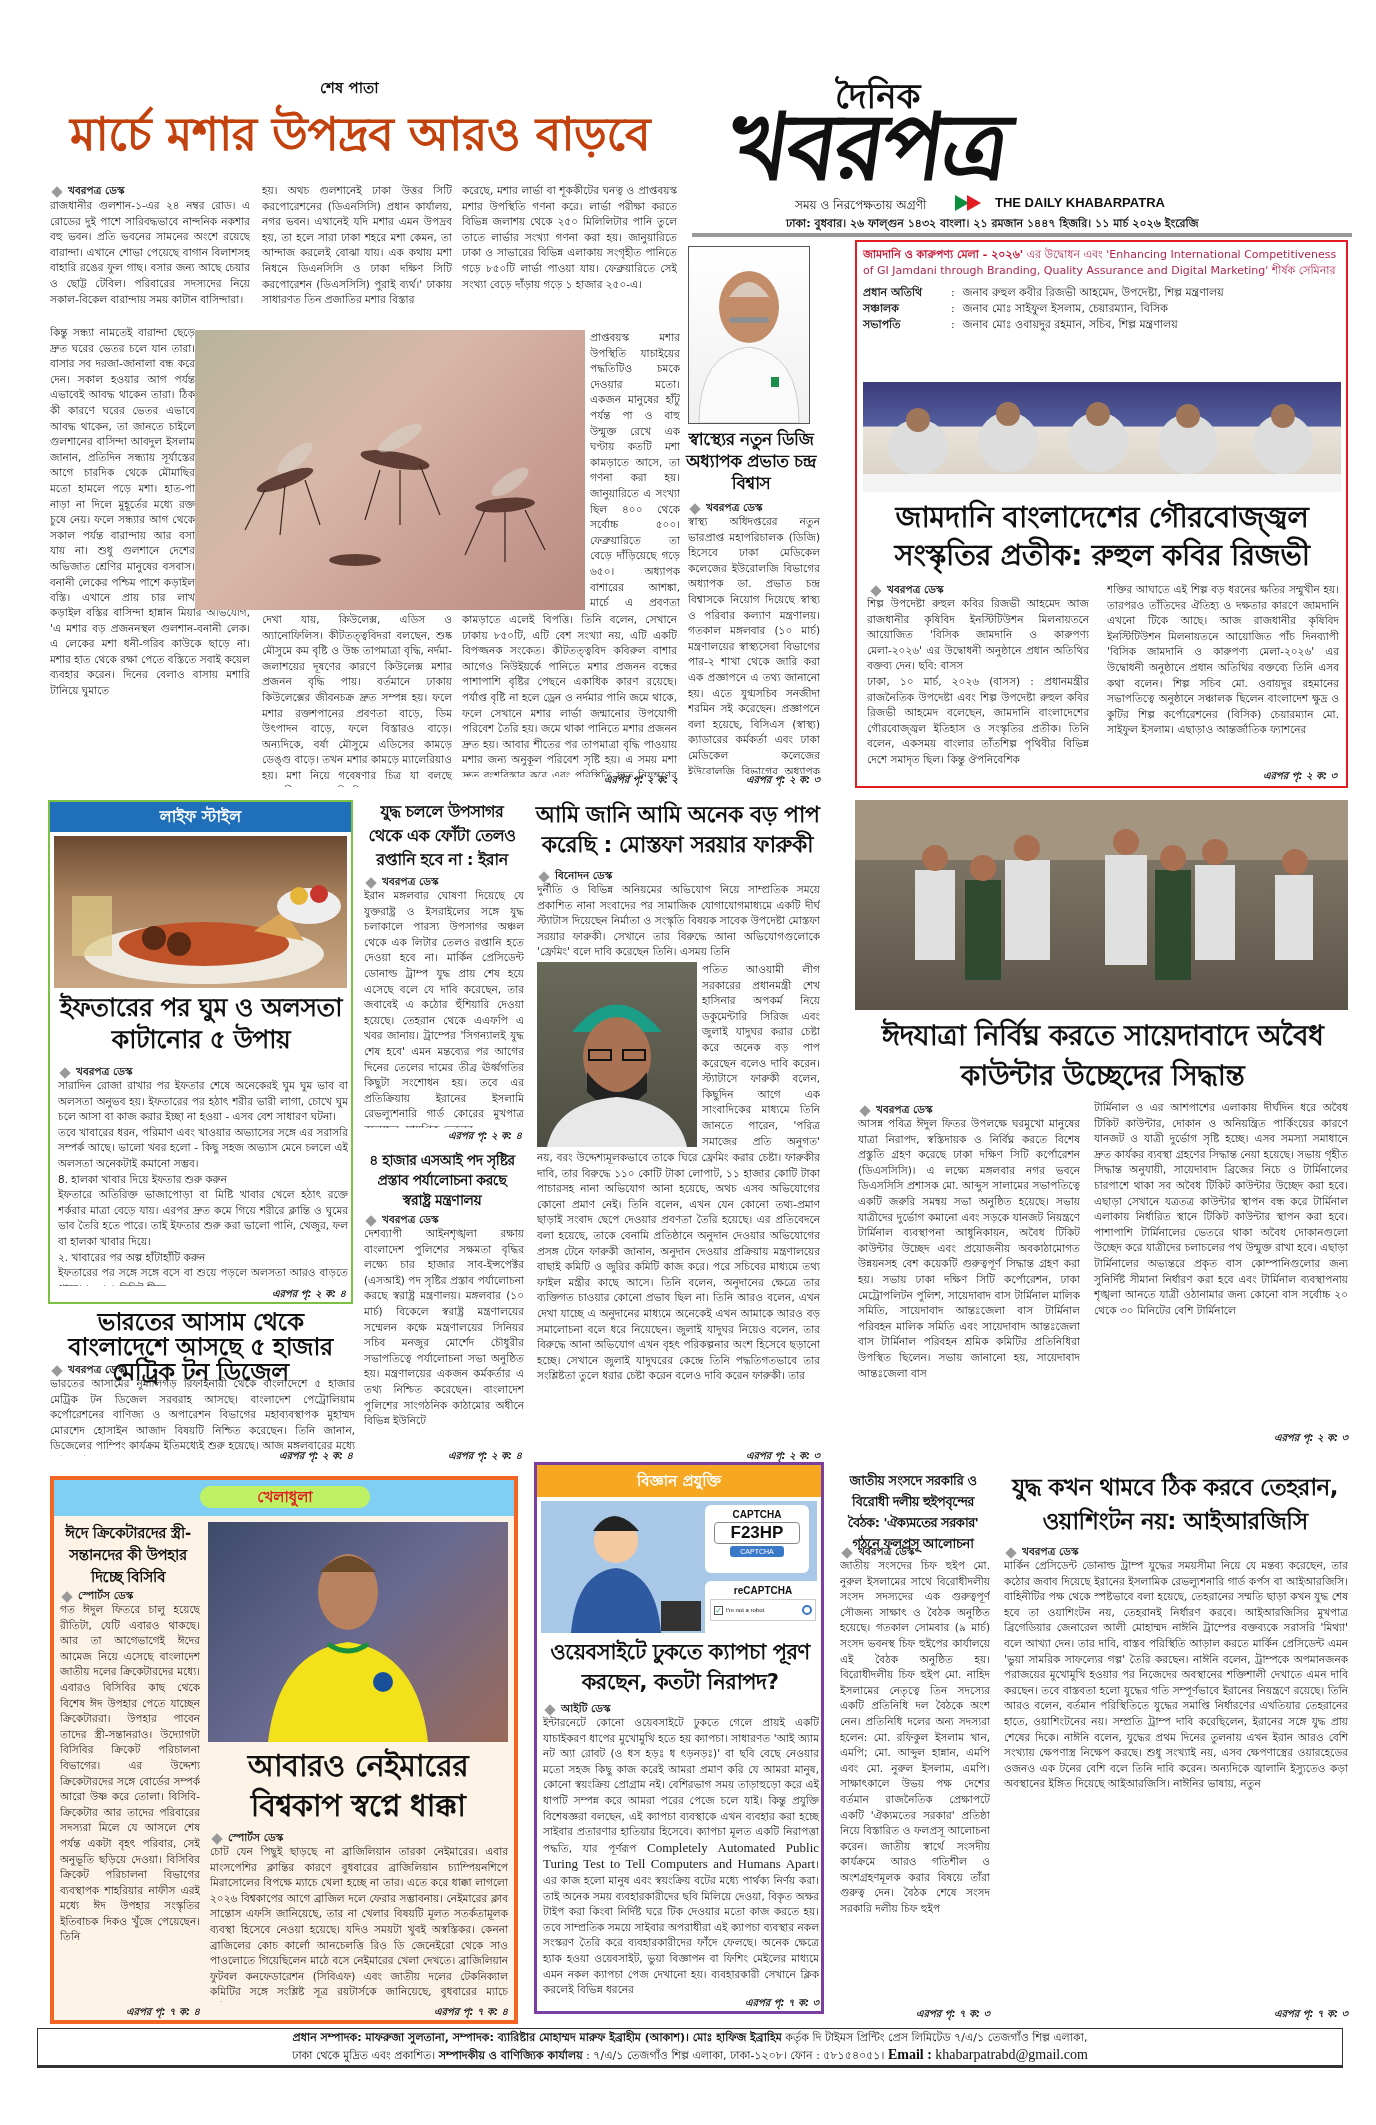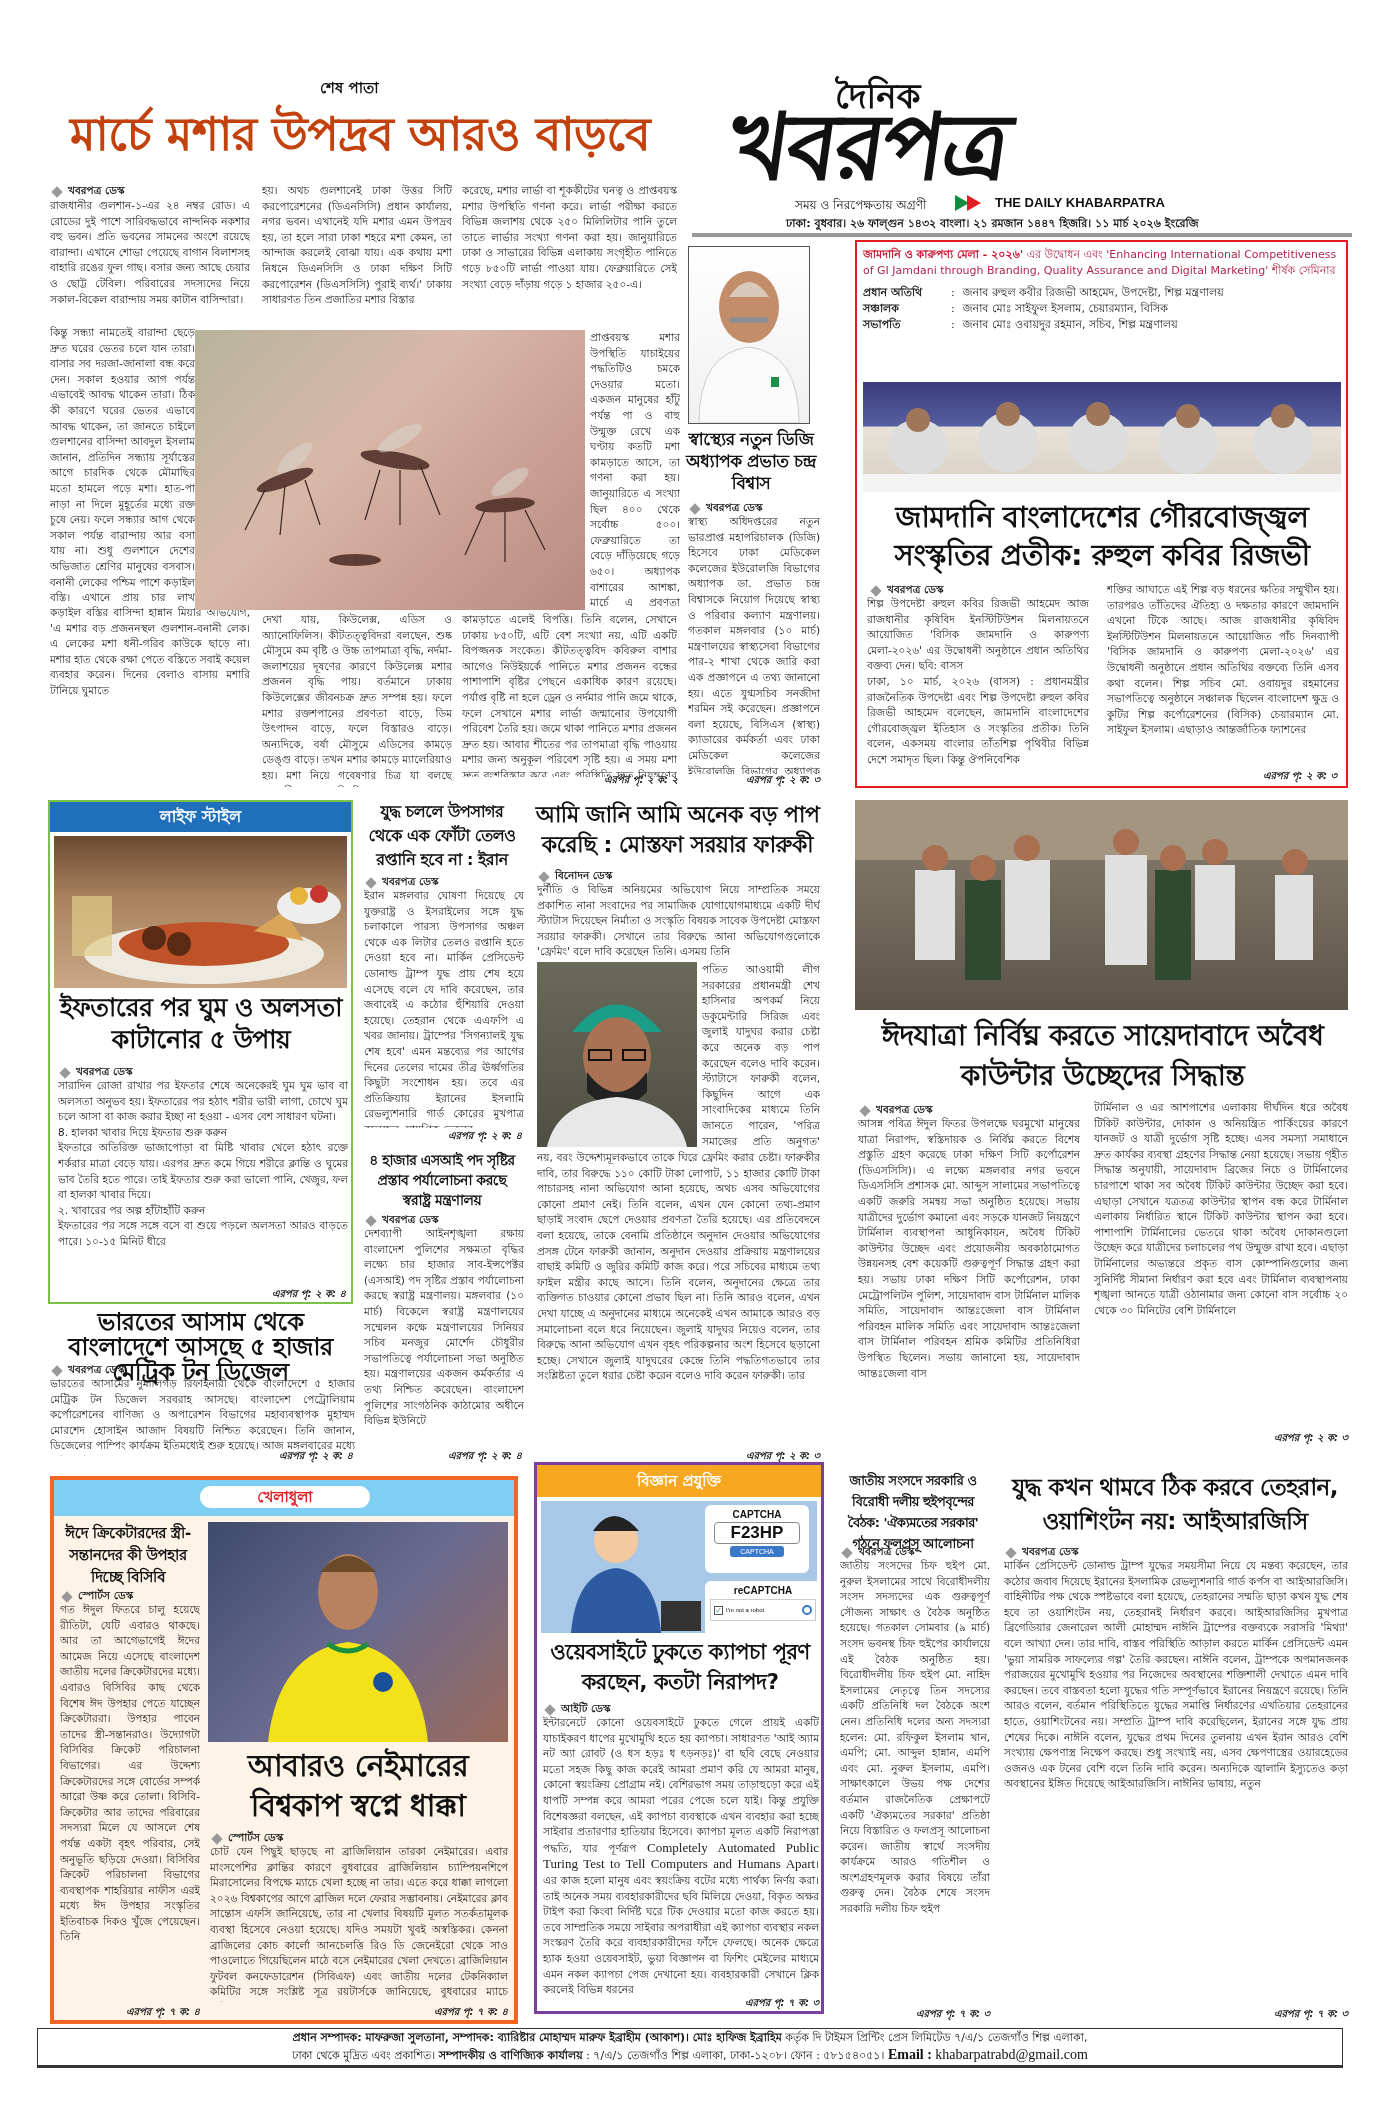--- a/index.html
+++ b/index.html
@@ -149,20 +149,21 @@
         <rect x="18" y="60" width="40" height="60" fill="#e0cc8a" opacity=".7"></rect>
       </svg>
   </div>
   <div class="hl" style="position:absolute;left:6px;top:190px;width:290px;font-size:25px;line-height:32px">ইফতারের পর ঘুম ও অলসতা কাটানোর ৫ উপায়</div>
   <div class="desk" style="position:absolute;left:8px;top:262px">
       <span class="diamond"></span>
       <span>খবরপত্র ডেস্ক</span>
     </div>
   <div class="txt" style="position:absolute;left:8px;top:276px;width:290px;height:208px;overflow:hidden">
     <div>সারাদিন রোজা রাখার পর ইফতার শেষে অনেকেরই ঘুম ঘুম ভাব বা অলসতা অনুভব হয়। ইফতারের পর হঠাৎ শরীর ভারী লাগা, চোখে ঘুম চলে আসা বা কাজ করার ইচ্ছা না হওয়া - এসব বেশ সাধারণ ঘটনা।</div>
+    <div>তবে খাবারের ধরন, পরিমাণ এবং খাওয়ার অভ্যাসের সঙ্গে এর সরাসরি সম্পর্ক আছে। ভালো খবর হলো - কিছু সহজ অভ্যাস মেনে চললে এই অলসতা অনেকটাই কমানো সম্ভব।</div>
     <div>8. হালকা খাবার দিয়ে ইফতার শুরু করুন</div>
     <div>ইফতারে অতিরিক্ত ভাজাপোড়া বা মিষ্টি খাবার খেলে হঠাৎ রক্তে শর্করার মাত্রা বেড়ে যায়। এরপর দ্রুত কমে গিয়ে শরীরে ক্লান্তি ও ঘুমের ভাব তৈরি হতে পারে। তাই ইফতার শুরু করা ভালো পানি, খেজুর, ফল বা হালকা খাবার দিয়ে।</div>
     <div>২. খাবারের পর অল্প হাঁটাহাঁটি করুন</div>
     <div>ইফতারের পর সঙ্গে সঙ্গে বসে বা শুয়ে পড়লে অলসতা আরও বাড়তে পারে। ১০-১৫ মিনিট ধীরে</div>
   </div>
   <div class="cont" style="position:absolute;left:180px;top:484px;width:116px">এরপর পৃ: ২ ক: ৪</div>
 </div>
 
 <div class="abs hl" style="left:362px;top:800px;width:160px;font-size:16px;line-height:24px">যুদ্ধ চললে উপসাগর থেকে এক ফোঁটা তেলও রপ্তানি হবে না : ইরান</div>
 <div class="abs desk" style="left:364px;top:874px">
@@ -237,21 +238,21 @@
 <div class="abs hl" style="left:48px;top:1310px;width:305px;font-size:24px;line-height:25px">ভারতের আসাম থেকে বাংলাদেশে আসছে ৫ হাজার মেট্রিক টন ডিজেল</div>
 <div class="abs desk" style="left:50px;top:1362px">
     <span class="diamond"></span>
     <span>খবরপত্র ডেস্ক</span>
   </div>
 <div class="abs txt" style="left:50px;top:1376px;width:305px;height:80px;overflow:hidden">ভারতের আসামের নুমালিগড় রিফাইনারী থেকে বাংলাদেশে ৫ হাজার মেট্রিক টন ডিজেল সরবরাহ আসছে। বাংলাদেশ পেট্রোলিয়াম কর্পোরেশনের বাণিজ্য ও অপারেশন বিভাগের মহাব্যবস্থাপক মুহাম্মদ মোরশেদ হোসাইন আজাদ বিষয়টি নিশ্চিত করেছেন। তিনি জানান, ডিজেলের পাম্পিং কার্যক্রম ইতিমধ্যেই শুরু হয়েছে। আজ মঙ্গলবারের মধ্যে পাইপলাইনের</div>
 <div class="abs cont" style="left:240px;top:1448px;width:113px">এরপর পৃ: ২ ক: ৪</div>
 
 <div class="abs" style="left:50px;top:1476px;width:468px;height:548px;border:4px solid #f26522;background:#fdf3e6">
   <div style="position:absolute;left:0;top:0;width:460px;height:36px;background:#7fcff4">
-    <div style="position:absolute;left:146px;top:6px;width:170px;height:22px;background:#ffffff;border-radius:11px;text-align:center;font-size:15px;font-weight:bold;color:#e31b23;line-height:22px"><span>খেলাধুলা</span></div>
+    <div style="position:absolute;left:146px;top:6px;width:170px;height:22px;background:#bef264;border-radius:11px;text-align:center;font-size:15px;font-weight:bold;color:#e31b23;line-height:22px"><span>খেলাধুলা</span></div>
   </div>
   <div class="hl" style="position:absolute;left:4px;top:42px;width:140px;font-size:15px;line-height:22px">ঈদে ক্রিকেটারদের স্ত্রী-সন্তানদের কী উপহার দিচ্ছে বিসিবি</div>
   <div class="desk" style="position:absolute;left:6px;top:108px">
       <span class="diamond"></span>
       <span>স্পোর্টস ডেস্ক</span>
     </div>
   <div class="txt" style="position:absolute;left:6px;top:122px;width:140px;height:400px;overflow:hidden">গত ঈদুল ফিতরে চালু হয়েছে রীতিটা, যেটি এবারও থাকছে। আর তা আগেভাগেই ঈদের আমেজ নিয়ে এসেছে বাংলাদেশ জাতীয় দলের ক্রিকেটারদের মধ্যে। এবারও বিসিবির কাছ থেকে বিশেষ ঈদ উপহার পেতে যাচ্ছেন ক্রিকেটাররা। উপহার পাবেন তাদের স্ত্রী-সন্তানরাও। উদ্যোগটা বিসিবির ক্রিকেট পরিচালনা বিভাগের। এর উদ্দেশ্য ক্রিকেটারদের সঙ্গে বোর্ডের সম্পর্ক আরো উষ্ণ করে তোলা। বিসিবি-ক্রিকেটার আর তাদের পরিবারের সদস্যরা মিলে যে আসলে শেষ পর্যন্ত একটা বৃহৎ পরিবার, সেই অনুভূতি ছড়িয়ে দেওয়া। বিসিবির ক্রিকেট পরিচালনা বিভাগের ব্যবস্থাপক শাহরিয়ার নাফীস এরই মধ্যে ঈদ উপহার সংস্কৃতির ইতিবাচক দিকও খুঁজে পেয়েছেন। তিনি</div>
   <div class="cont" style="position:absolute;left:40px;top:524px;width:106px">এরপর পৃ: ৭ ক: ৪</div>
   <div class="img" style="position:absolute;left:154px;top:42px;width:300px;height:220px;background:linear-gradient(135deg,#3d4b6a 0%,#6a6a90 50%,#9a6a5a 100%)">
     <svg width="300" height="220">

